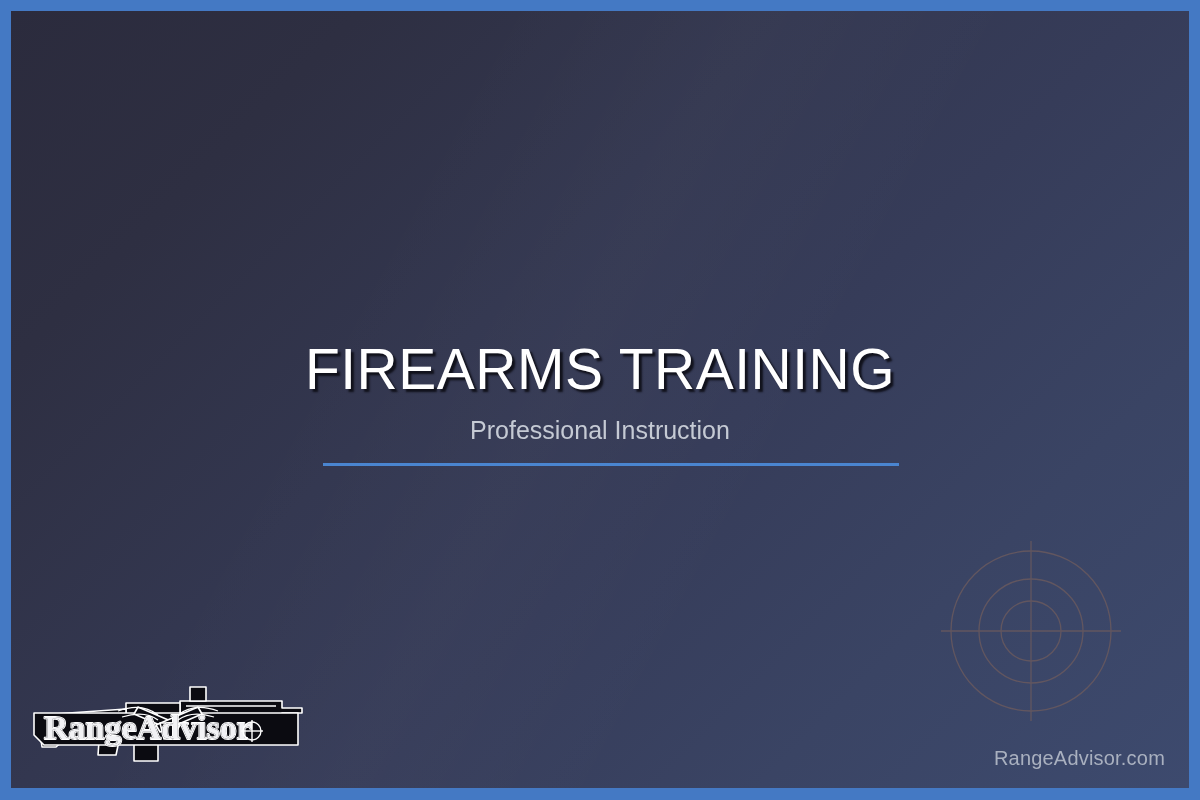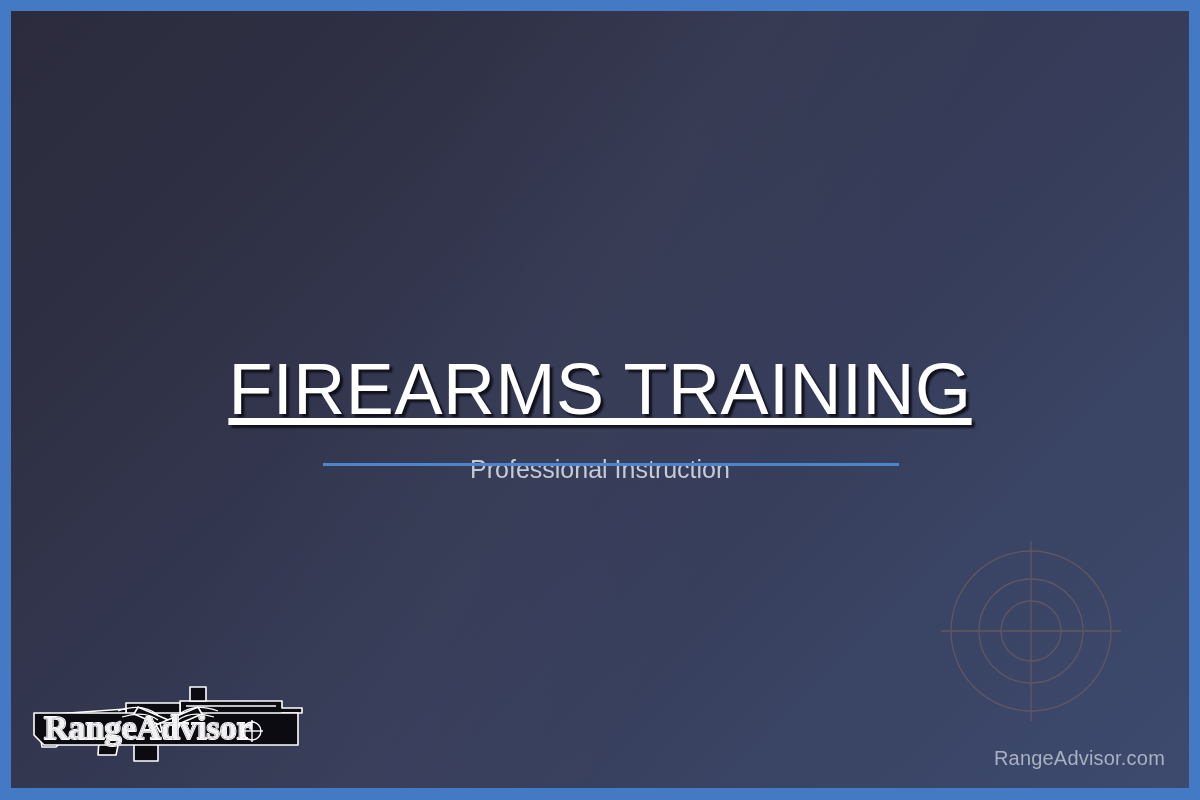--- a/index.html
+++ b/index.html
@@ -56,33 +56,32 @@
   
   #title-block {
     position: absolute;
     left: 0;
     right: 0;
     top: 330px;
     text-align: center;
   }
 
   #main-title {
-    margin: 12px;
-    font-size: 72px;
+    margin: 0;
+    font-size: 57px;
     font-weight: normal;
     letter-spacing: 0.5px;
     color: #ffffff;
     line-height: 1.0;
     text-shadow: 3px 3px 2px rgba(10,10,18,0.85);
     white-space: nowrap;
-    text-decoration: underline;
   }
 
   #subtitle {
-    margin: 11px;
+    margin: 0;
     padding-top: 20px;
     font-size: 25px;
     font-weight: normal;
     color: #c5cad4;
     line-height: 1.0;
     white-space: nowrap;
   }
 
   #accent-rule {
     position: absolute;

